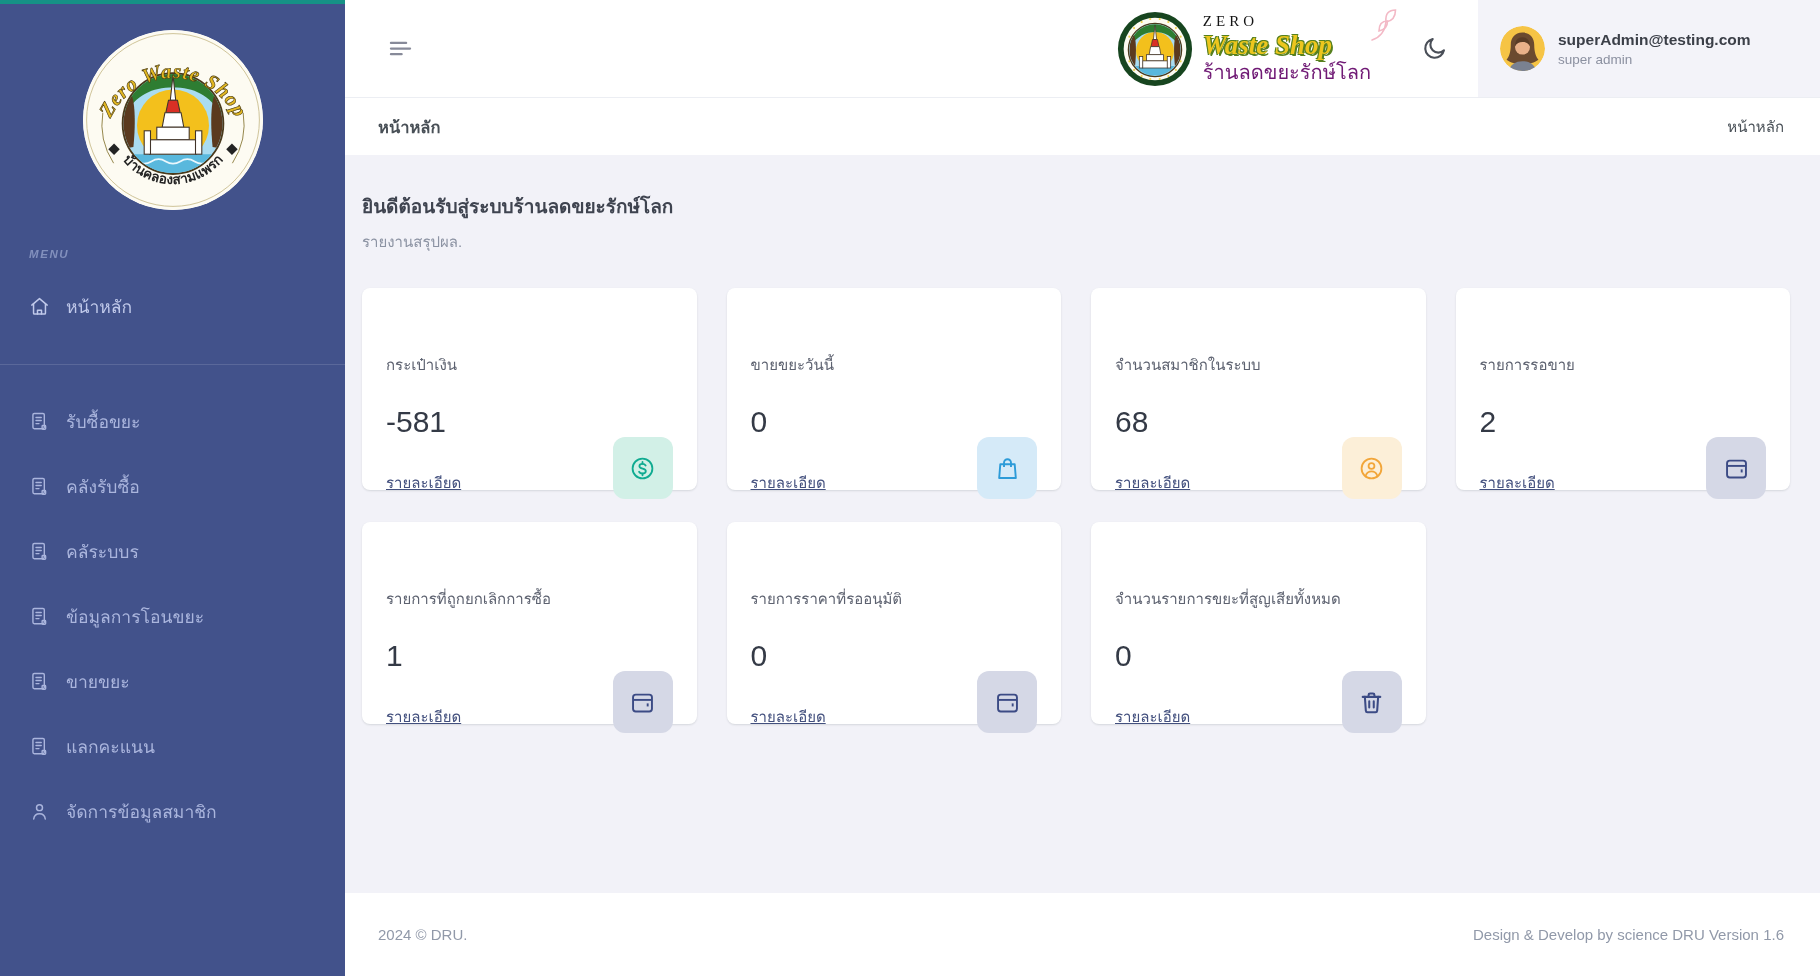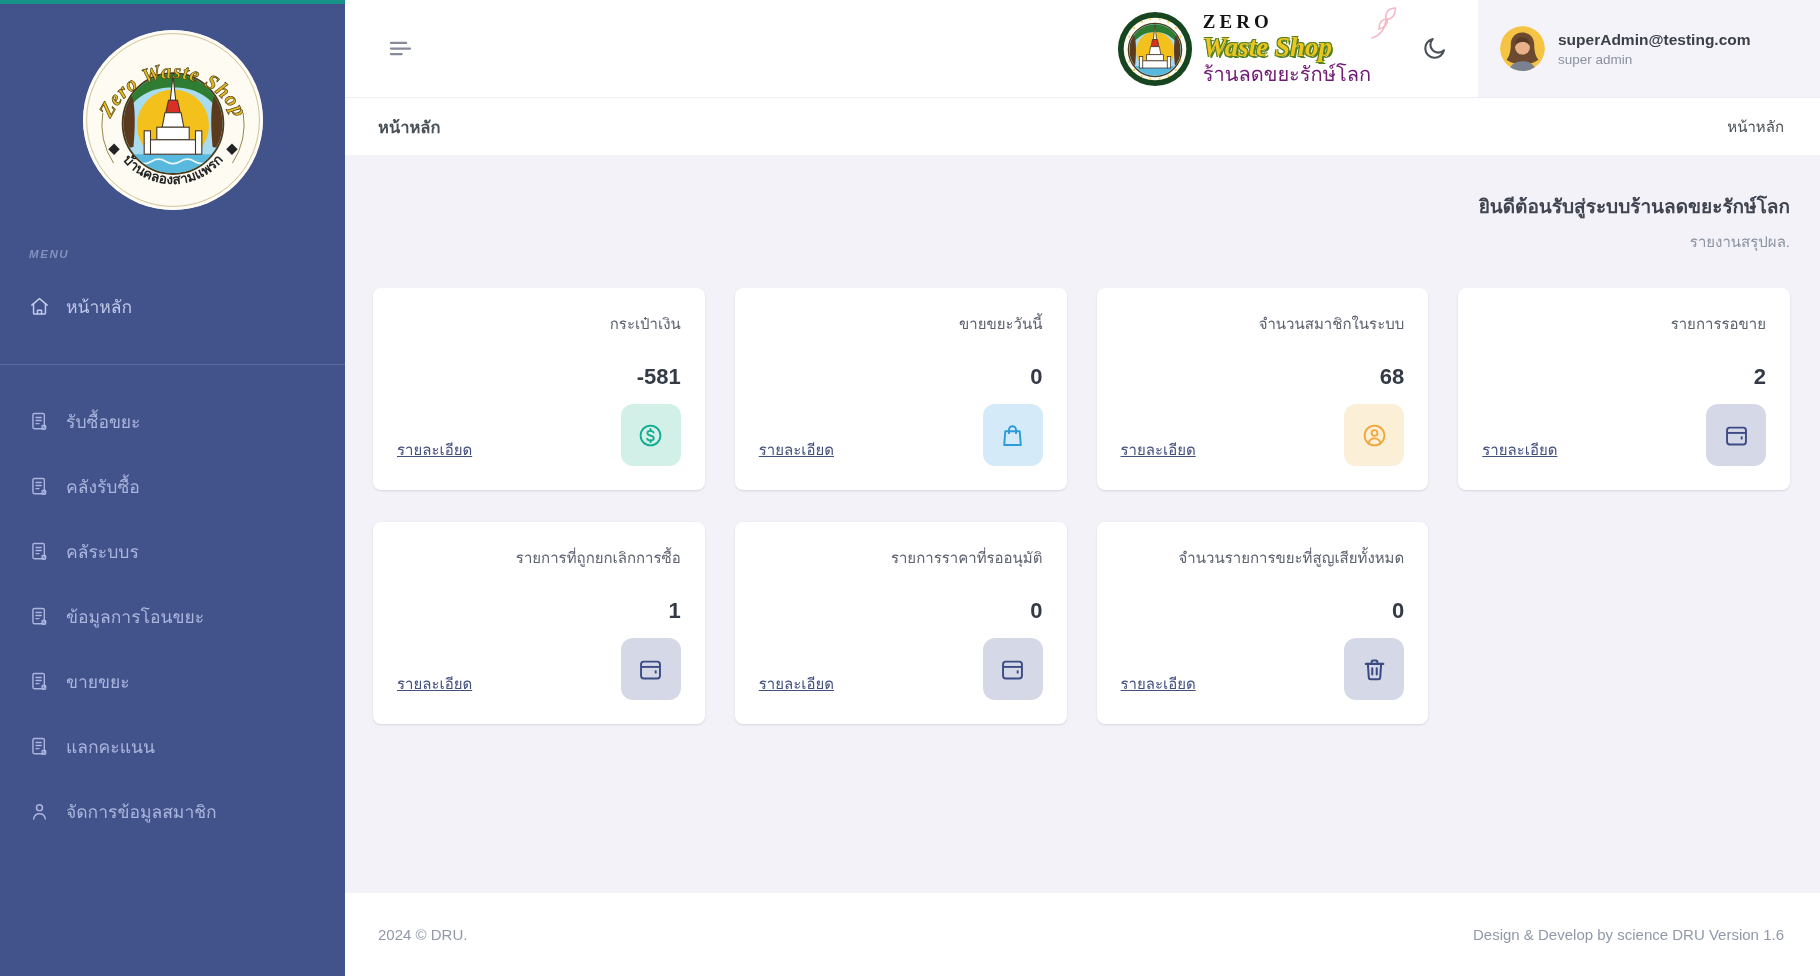--- a/index.html
+++ b/index.html
@@ -23,46 +23,46 @@
   .content{flex:1;display:flex;flex-direction:column;min-width:0;}
 
   
   .topbar{height:97px;background:#fff;display:flex;align-items:center;flex:0 0 auto;}
   .hamburger{margin-left:36px;border:none;background:none;color:#878a99;cursor:pointer;padding:6px;}
   .hamburger svg{width:27px;height:27px;display:block;}
   .topbar-spacer{flex:1;}
   .brand{display:flex;align-items:center;gap:10px;margin-right:16px;position:relative;}
   .brand-emblem{width:76px;height:76px;}
   .brand-text{display:flex;flex-direction:column;line-height:1.05;position:relative;padding-right:30px;}
-  .brand-zero{font-family:"Liberation Serif","DejaVu Serif",serif;font-size:19px;font-weight:700;letter-spacing:4px;color:#141414;}
+  .brand-zero{font-family:"Liberation Serif","DejaVu Serif",serif;font-size:15px;font-weight:400;letter-spacing:4px;color:#141414;}
   .brand-waste{font-family:"Liberation Serif","DejaVu Serif",serif;font-style:italic;font-size:27px;font-weight:700;color:#ecc61e;
     text-shadow:1.6px 1.6px 0 #57801f,-1px 1px 0 #57801f,1px -1px 0 #57801f,-1px -1px 0 #57801f;margin:1px 0 2px;}
   .brand-thai{font-size:20px;font-weight:400;color:#701a75;}
   .brand-leaves{position:absolute;top:-8px;right:-6px;width:42px;height:40px;}
   .moon-btn{border:none;background:none;color:#4a4f58;cursor:pointer;margin-right:26px;padding:4px;}
   .moon-btn svg{width:27px;height:27px;display:block;}
   .userpanel{width:342px;height:100%;background:#f3f3f9;display:flex;align-items:center;padding-left:22px;gap:13px;cursor:pointer;}
   .avatar{width:45px;height:45px;border-radius:50%;overflow:hidden;flex:0 0 auto;}
   .user-meta{display:flex;flex-direction:column;gap:3px;}
   .user-email{font-size:15.5px;color:#3b3f48;font-weight:600;}
   .user-role{font-size:13.5px;color:#8b90a0;}
 
   
   .crumbbar{height:58px;background:#fff;border-top:1px solid #eceef3;display:flex;align-items:center;justify-content:space-between;padding:0 36px 0 33px;flex:0 0 auto;}
   .crumb-title{font-size:16.5px;font-weight:700;color:#495057;}
   .crumb-path{font-size:15px;color:#495057;}
 
   
-  .main{flex:1;padding:36px 30px 0 28px;background:#f2f2f8;text-align:right;}
+  .main{flex:1;padding:36px 30px 0 17px;background:#f2f2f8;}
   .welcome-title{margin:0;font-size:19px;font-weight:700;color:#3f4450;}
   .welcome-sub{margin:9px 0 0;font-size:15px;color:#8c93a3;}
   .cards{margin-top:34px;display:grid;grid-template-columns:repeat(4,1fr);gap:32px 30px;}
   .card{background:#fff;border-radius:8px;box-shadow:0 1px 2px rgba(56,65,74,.15);padding:24px;height:202px;display:flex;flex-direction:column;}
-  .card-title{font-size:15px;color:#5d6270;}
-  .card-value{margin-top:30px;font-size:22px;font-weight:700;color:#343a46;line-height:1;}
+  .card-title{font-size:15px;color:#5d6270;margin-top:41px;}
+  .card-value{margin-top:30px;font-size:30px;font-weight:400;color:#343a46;line-height:1;}
   .card-bottom{margin-top:auto;display:flex;align-items:flex-end;justify-content:space-between;}
   .card-link{font-size:15px;color:#43507e;text-decoration:underline;cursor:pointer;padding-bottom:4px;}
   .iconbox{width:60px;height:62px;border-radius:12px;display:flex;align-items:center;justify-content:center;}
   .iconbox svg{width:27px;height:27px;}
   .ib-teal{background:#d2f0e7;color:#10ab91;}
   .ib-blue{background:#d5eaf8;color:#2d9bd8;}
   .ib-orange{background:#fcefd8;color:#f2a63a;}
   .ib-navy{background:#d5d8e6;color:#3c4b85;}
 
   

